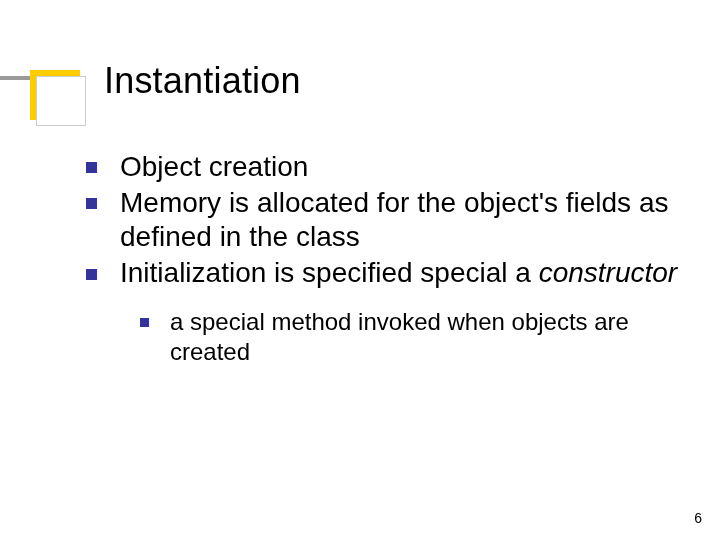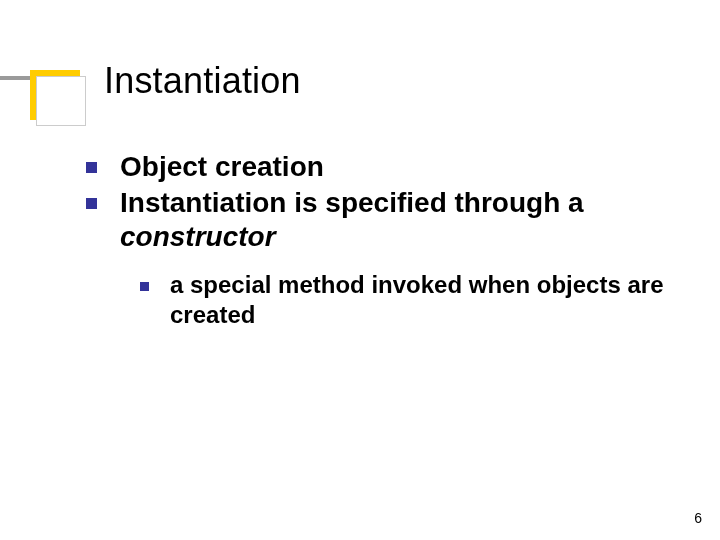--- a/index.html
+++ b/index.html
@@ -58,21 +58,20 @@
     top: 60px;
     font-size: 36px;
     font-weight: 400;
     letter-spacing: 0.2px;
   }
   .body {
     position: absolute;
     left: 86px;
     top: 150px;
     right: 16px;
-    font-weight: bold;
   }
   .lvl1 {
     font-size: 28px;
     line-height: 1.22;
     margin: 0 0 2px 0;
     padding-left: 34px;
     position: relative;
   }
   .lvl1 .bullet {
     position: absolute;
@@ -121,24 +120,28 @@
 
   <div class="title">Instantiation</div>
 
   <div class="body">
 
     <div class="lvl1">
       <span class="bullet"></span>
       <span>Object creation</span>
     </div>
 
+    <div class="lvl1">
+      <span class="bullet"></span>
+      <span>Memory is allocated for the object's fields as defined in the class</span>
+    </div>
 
     <div class="lvl1">
       <span class="bullet"></span>
-      <span>Instantiation is specified through a </span><span class="ital">constructor</span>
+      <span>Initialization is specified special a </span><span class="ital">constructor</span>
     </div>
 
     <div class="lvl2">
       <span class="bullet"></span>
       <span>a special method invoked when objects are created</span>
     </div>
 
   </div>
 
   <div class="pagenum">6</div>

